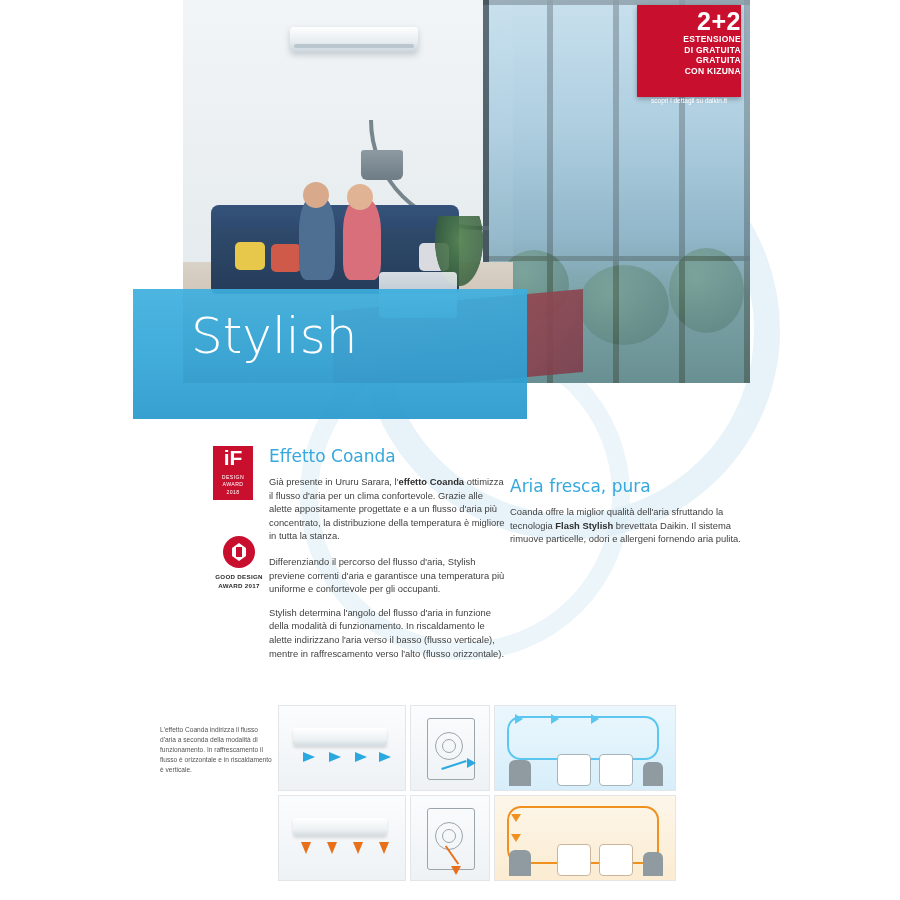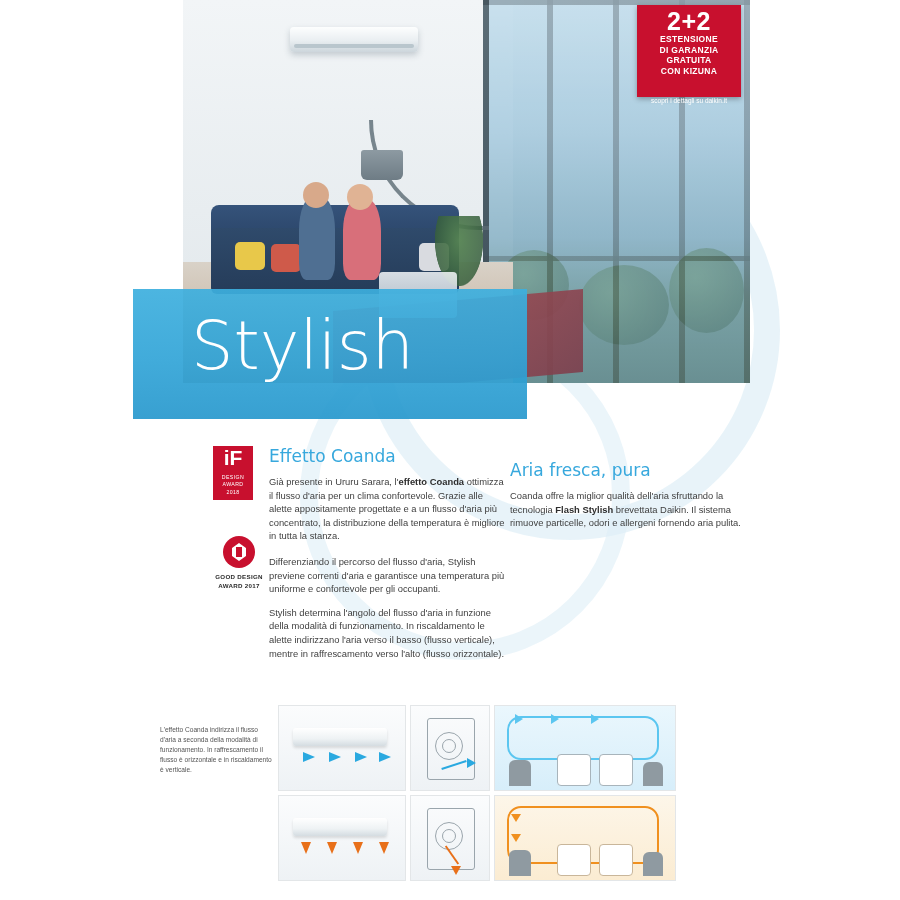--- a/index.html
+++ b/index.html
@@ -117,40 +117,40 @@
     background: linear-gradient(180deg,rgba(245,248,250,.85),rgba(210,222,230,.75));
     border-radius: 4px;
   }
 
   
   .badge {
     position: absolute; right: 9px; top: 5px;
     width: 104px; height: 92px;
     background: #c8102e;
     color: #fff;
-    text-align: center;
+    text-align: right;
     padding-top: 4px;
     box-shadow: 0 2px 5px rgba(0,0,0,.3);
   }
   .badge .big { font-size: 25px; font-weight: bold; line-height: 25px; letter-spacing: .5px; }
   .badge .l { font-size: 8.5px; font-weight: bold; line-height: 10.5px; letter-spacing: .3px; }
   .badge-sub {
     position: absolute; right: 9px; top: 97px; width: 104px;
     color: #fff; font-size: 6.5px; text-align: center;
   }
 
   
   .title-band {
     position: absolute; left: 133px; top: 289px;
     width: 394px; height: 130px;
     background: linear-gradient(180deg, rgba(61,175,222,0.92) 0%, rgba(49,164,215,0.92) 55%, rgba(39,152,205,0.92) 100%);
   }
   .title-band .t {
     position: absolute; left: 58px; top: 18px;
-    font-size: 67px; color: #ffffff; font-weight: 300;
+    font-size: 50px; color: #ffffff; font-weight: 300;
     letter-spacing: 0px;
     font-family: "DejaVu Sans", sans-serif;
   }
 
   
   .swirl {
     position: absolute; left: 360px; top: 120px; width: 420px; height: 420px;
     border-radius: 50%;
     border: 26px solid rgba(214,234,244,0.55);
     clip-path: inset(0 0 0 0);
@@ -308,21 +308,21 @@
     <div class="person" style="left:120px; top:182px; width:26px; height:26px; border-radius:50%; background:#d8a98a;"></div>
     <div class="person" style="left:160px; top:198px; width:38px; height:82px; background:#d86f7a;"></div>
     <div class="person" style="left:164px; top:184px; width:26px; height:26px; border-radius:50%; background:#e0b394;"></div>
 
     <div class="plant"></div>
     <div class="table"></div>
 
     <div class="badge">
       <div class="big">2+2</div>
       <div class="l">ESTENSIONE</div>
-      <div class="l">DI GARANZIA</div>
+      <div class="l">DI GRATUITA</div>
       <div class="l">GRATUITA</div>
       <div class="l">CON KIZUNA</div>
     </div>
     <div class="badge-sub">scopri i dettagli su daikin.it</div>
   </div>
 
   <div class="title-band">
     <div class="t">Stylish</div>
   </div>
 
@@ -343,21 +343,21 @@
     </div>
 
     <div class="col-left">
       <h2 class="head">Effetto Coanda</h2>
       <p class="body"><span>Già presente in Ururu Sarara, l'</span><b>effetto Coanda</b><span> ottimizza il flusso d'aria per un clima confortevole. Grazie alle alette appositamente progettate e a un flusso d'aria più concentrato, la distribuzione della temperatura è migliore in tutta la stanza.</span></p>
       <p class="body" style="margin-top:12px">Differenziando il percorso del flusso d'aria, Stylish previene correnti d'aria e garantisce una temperatura più uniforme e confortevole per gli occupanti.</p>
       <p class="body">Stylish determina l'angolo del flusso d'aria in funzione della modalità di funzionamento. In riscaldamento le alette indirizzano l'aria verso il basso (flusso verticale), mentre in raffrescamento verso l'alto (flusso orizzontale).</p>
     </div>
 
     <div class="col-right">
-      <h2 class="head" style="margin-top:14px">Aria fresca, pura</h2>
+      <h2 class="head" style="margin-top:30px">Aria fresca, pura</h2>
       <p class="body"><span>Coanda offre la miglior qualità dell'aria sfruttando la tecnologia </span><b>Flash Stylish</b><span> brevettata Daikin. Il sistema rimuove particelle, odori e allergeni fornendo aria pulita.</span></p>
     </div>
   </div>
 
   <div class="diagram">
     <div class="dgm-caption">L'effetto Coanda indirizza il flusso d'aria a seconda della modalità di funzionamento. In raffrescamento il flusso è orizzontale e in riscaldamento è verticale.</div>
 
     <div class="dgm-grid">
 
       <div class="cell r1 c1">

